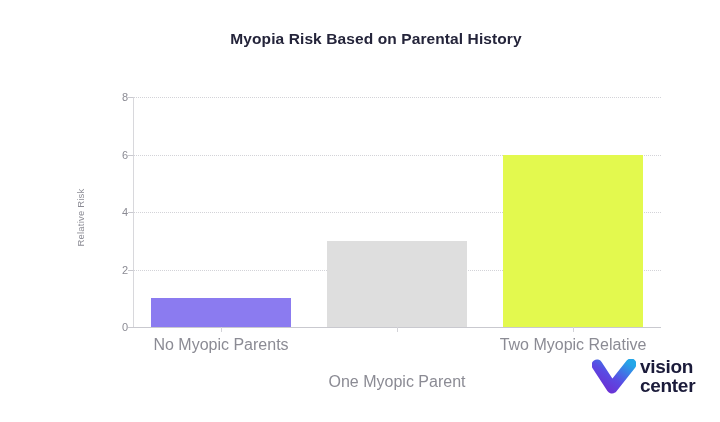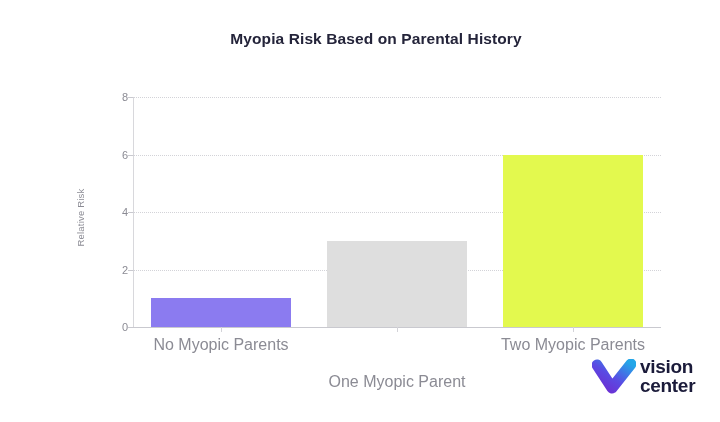--- a/index.html
+++ b/index.html
@@ -189,21 +189,21 @@
         <div class="bar" title="Two Myopic Parents: 6" style="left: 370.48px; width: 139.04px; height: 172.5px; background: rgb(227, 249, 78);"></div>
       </div>
   </div>
 
   <div id="x-ticks">
       <div class="x-tick-mark" style="left: 205px;"></div>
       <div class="x-tick-label" style="left: 205px; color: rgb(139, 139, 148);">No Myopic Parents</div>
       <div class="x-tick-mark" style="left: 381px;"></div>
       <div class="x-tick-label" style="left: 381px; color: rgb(139, 139, 148); margin-top: 37px;">One Myopic Parent</div>
       <div class="x-tick-mark" style="left: 557px;"></div>
-      <div class="x-tick-label" style="left: 557px; color: rgb(139, 139, 148);">Two Myopic Parents</div>
+      <div class="x-tick-label" style="left: 557px; color: rgb(139, 139, 148);">Two Myopic Relative</div>
     </div>
 
   <div id="brand-logo">
     <svg id="logo-mark" viewBox="0 0 44 36">
       <defs>
         <linearGradient id="vcgrad" x1="0" y1="1" x2="1" y2="0">
           <stop offset="0%" stop-color="#6f2bd0"></stop>
           <stop offset="45%" stop-color="#5a4ae3"></stop>
           <stop offset="100%" stop-color="#23a6e8"></stop>
         </linearGradient>

